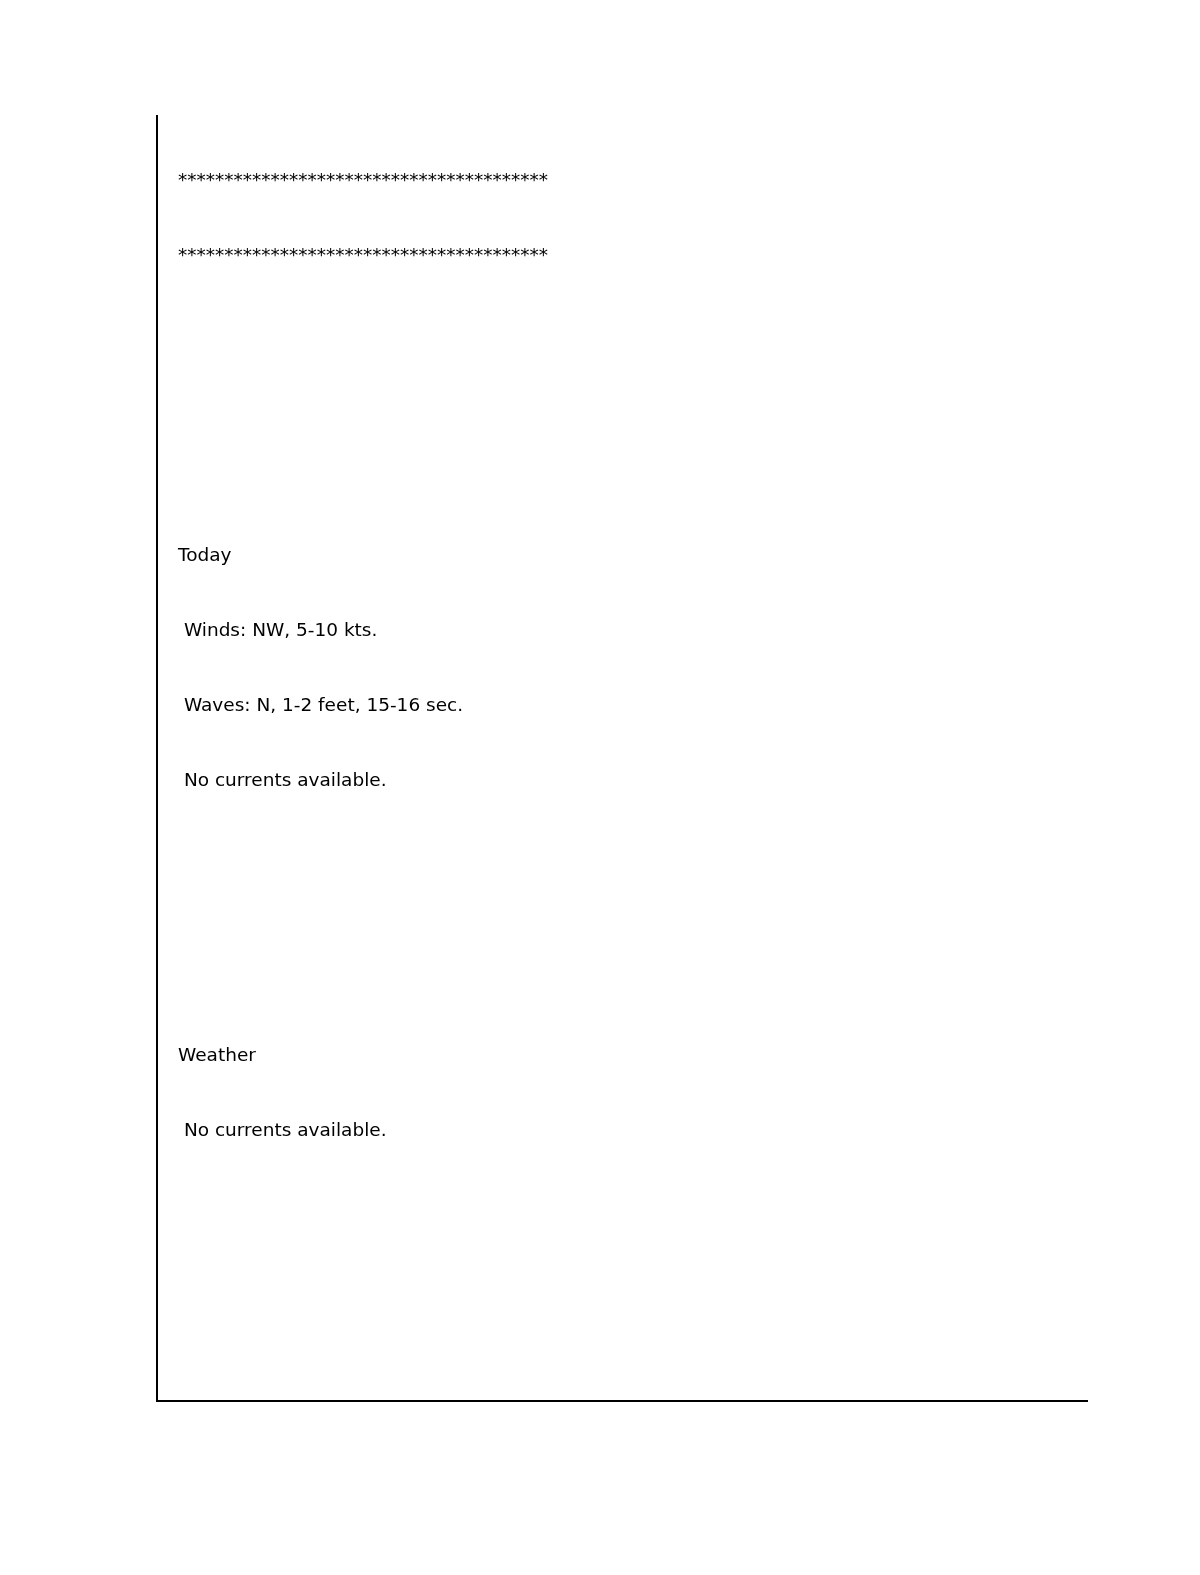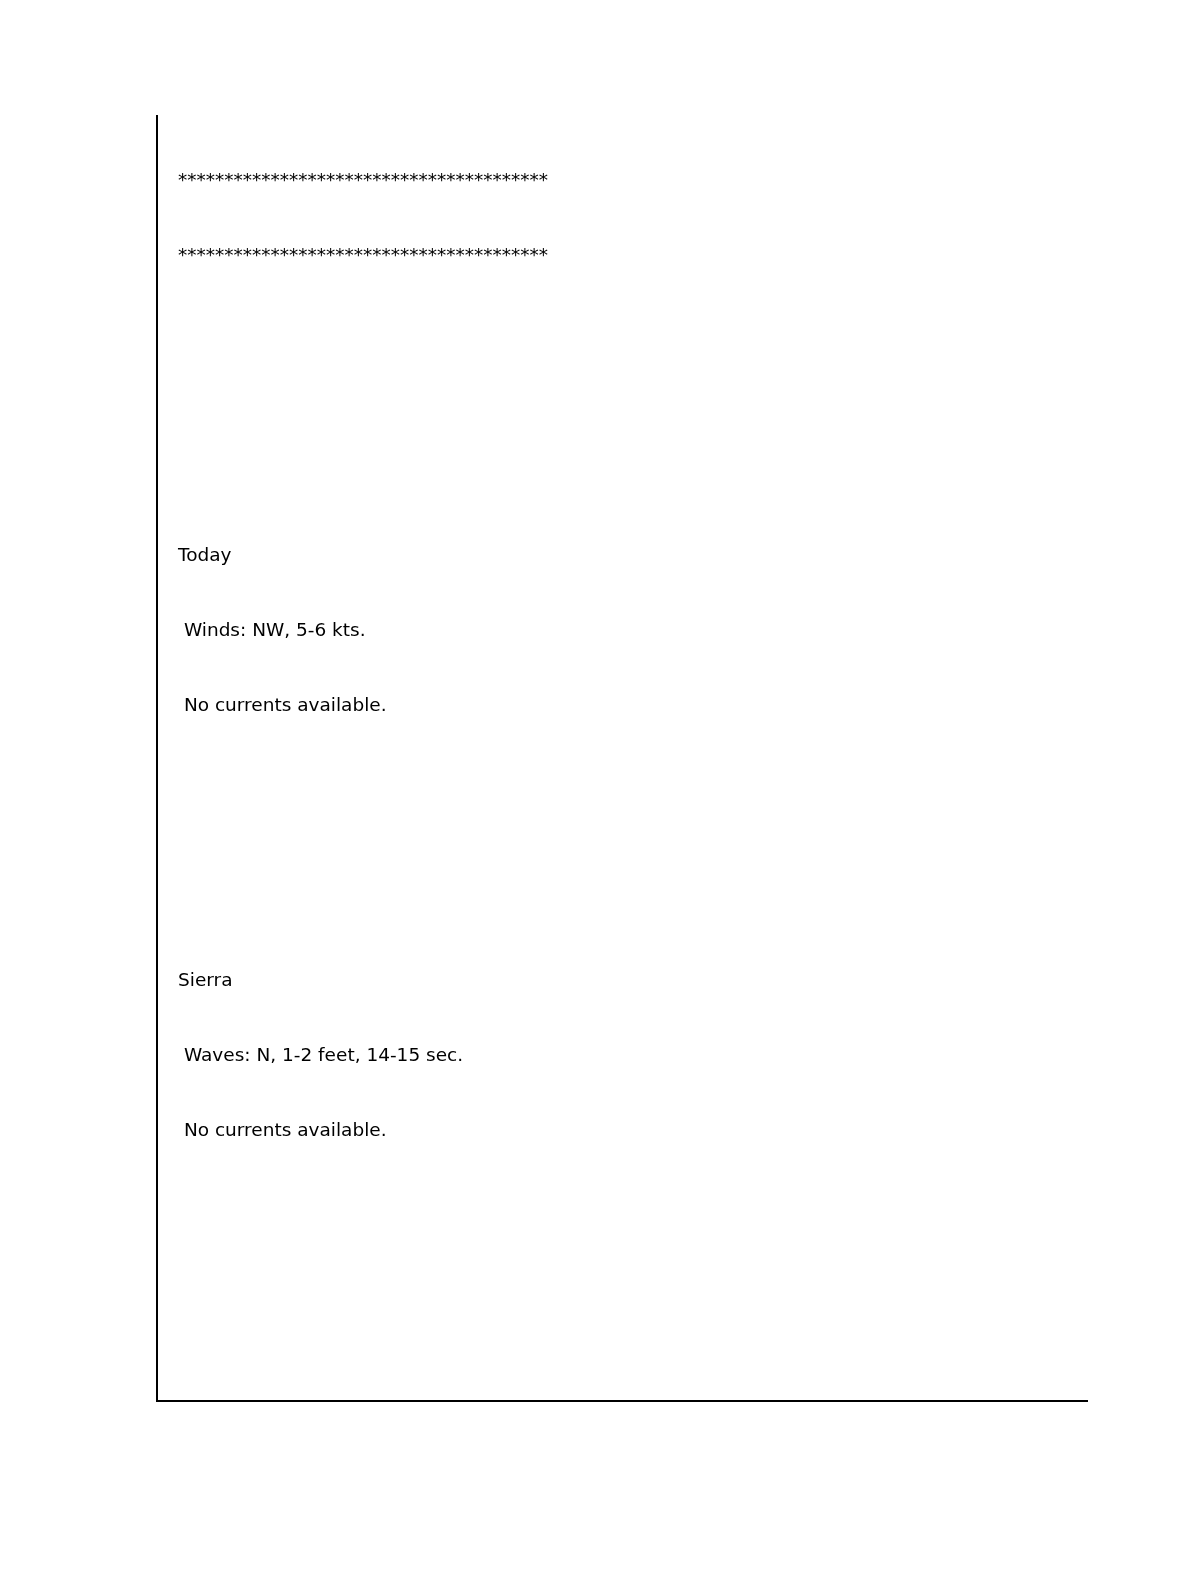--- a/index.html
+++ b/index.html
@@ -41,28 +41,28 @@
 <div class="text-frame"></div>
 
 <div class="forecast-content">
   <div class="line">****************************************</div>
   <div class="line">****************************************</div>
   <div class="line"></div>
   <div class="line"></div>
 
   <section>
     <div class="line">Today</div>
-    <div class="line"> Winds: NW, 5-6 kts.</div>
+    <div class="line"> Winds: NW, 5-10 kts.</div>
+    <div class="line"> Waves: N, 1-2 feet, 15-16 sec.</div>
     <div class="line"> No currents available.</div>
     <div class="line"></div>
   </section>
 
   <section>
-    <div class="line">Sierra</div>
-    <div class="line"> Waves: N, 1-2 feet, 14-15 sec.</div>
+    <div class="line">Weather</div>
     <div class="line"> No currents available.</div>
     <div class="line"></div>
   </section>
 
   
 
   
 
   
 

